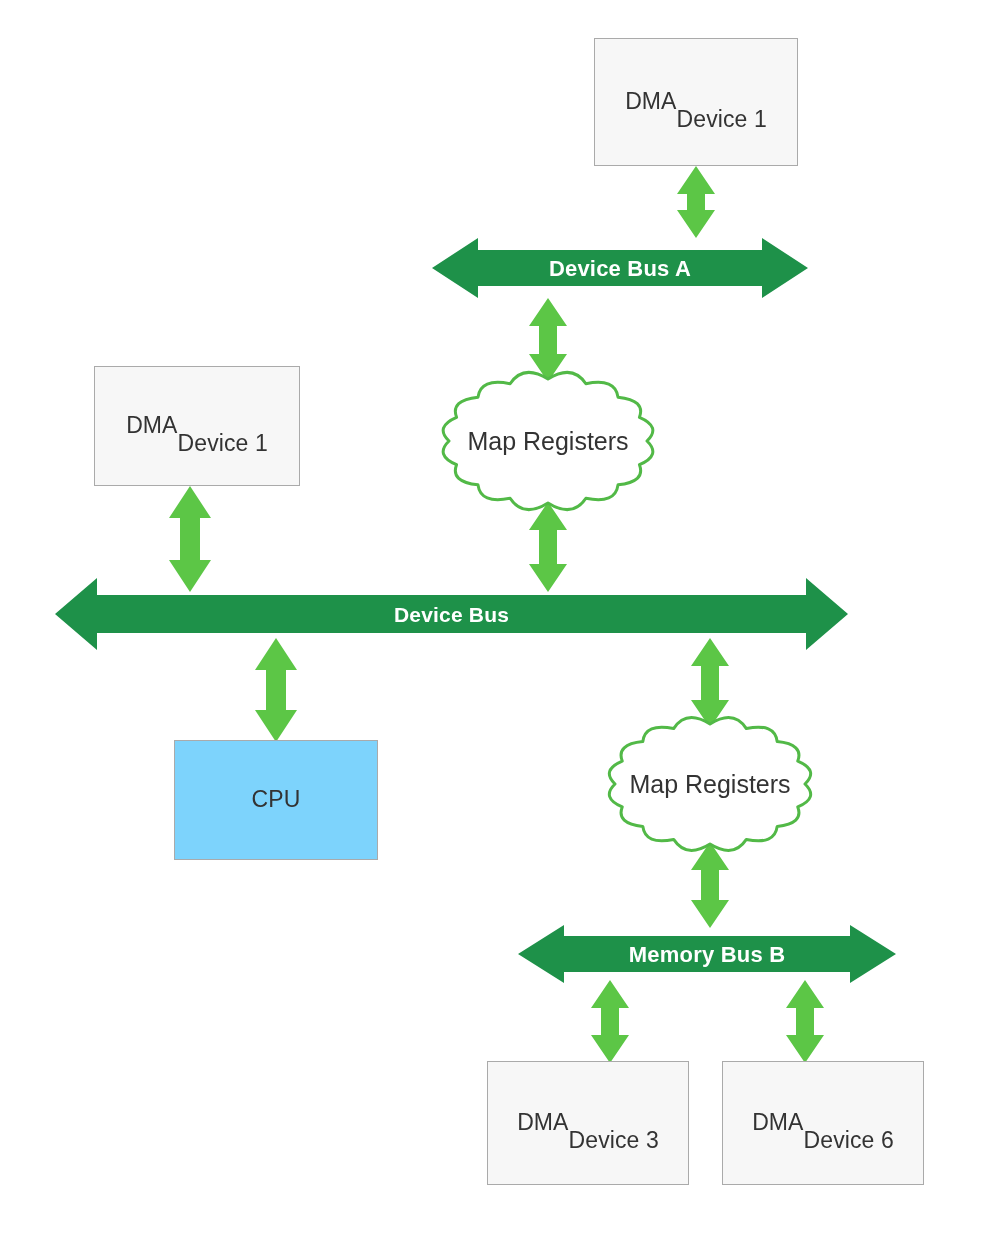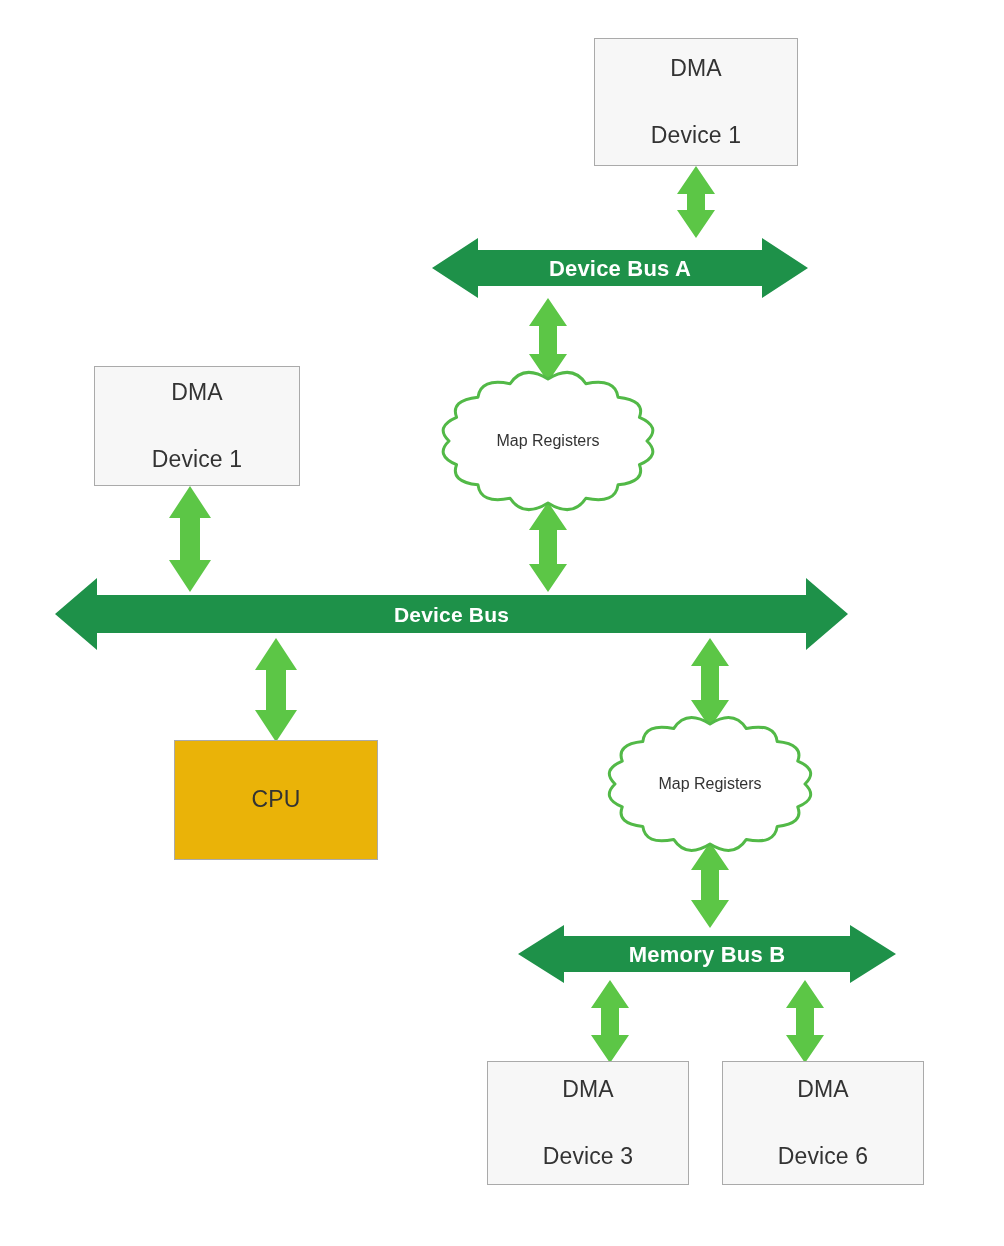--- a/index.html
+++ b/index.html
@@ -24,21 +24,21 @@
     top: 0;
     width: 1004px;
     height: 1246px;
   }
   .node-box {
     position: absolute;
     background: #f7f7f7;
     border: 1.5px solid #aaaaaa;
     box-sizing: border-box;
     display: flex;
-    flex-direction: column;
+    flex-direction: row;
     align-items: center;
     justify-content: center;
     color: #333333;
     font-size: 23px;
     line-height: 1.35;
     text-align: center;
     letter-spacing: 0.1px;
   }
   .node-box .line2 { display: block; margin-top: 36px; }
   .bus-label {
@@ -51,21 +51,21 @@
     white-space: nowrap;
     transform: translate(-50%, -50%);
     pointer-events: none;
   }
   .bus-label.memory {
     font-size: 21px;
   }
   .cloud-label {
     position: absolute;
     color: #333333;
-    font-size: 16px;
+    font-size: 25px;
     text-align: center;
     white-space: nowrap;
     transform: translate(-50%, -50%);
     pointer-events: none;
   }
 </style>
 </head>
 <body>
 
 <div id="diagram-root">
@@ -95,21 +95,21 @@
 
   <div id="boxes-layer">
       <div class="node-box" style="left: 594px; top: 38px; width: 204px; height: 128px; background: rgb(247, 247, 247); border-color: rgb(170, 170, 170); color: rgb(51, 51, 51);">
         <span>DMA</span>
         <span class="line2">Device 1</span>
       </div>
       <div class="node-box" style="left: 94px; top: 366px; width: 206px; height: 120px; background: rgb(247, 247, 247); border-color: rgb(170, 170, 170); color: rgb(51, 51, 51);">
         <span>DMA</span>
         <span class="line2">Device 1</span>
       </div>
-      <div class="node-box" style="left: 174px; top: 740px; width: 204px; height: 120px; background: #eab308; border-color: rgb(170, 170, 170); color: rgb(51, 51, 51);">
+      <div class="node-box" style="left: 174px; top: 740px; width: 204px; height: 120px; background: #7dd3fc; border-color: rgb(170, 170, 170); color: rgb(51, 51, 51);">
         <span>CPU</span>
       </div>
       <div class="node-box" style="left: 487px; top: 1061px; width: 202px; height: 124px; background: rgb(247, 247, 247); border-color: rgb(170, 170, 170); color: rgb(51, 51, 51);">
         <span>DMA</span>
         <span class="line2">Device 3</span>
       </div>
       <div class="node-box" style="left: 722px; top: 1061px; width: 202px; height: 124px; background: rgb(247, 247, 247); border-color: rgb(170, 170, 170); color: rgb(51, 51, 51);">
         <span>DMA</span>
         <span class="line2">Device 6</span>
       </div>

